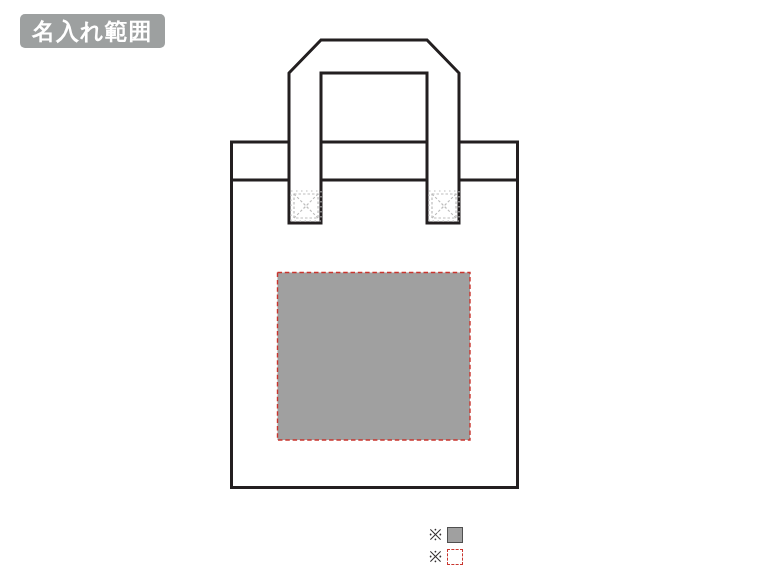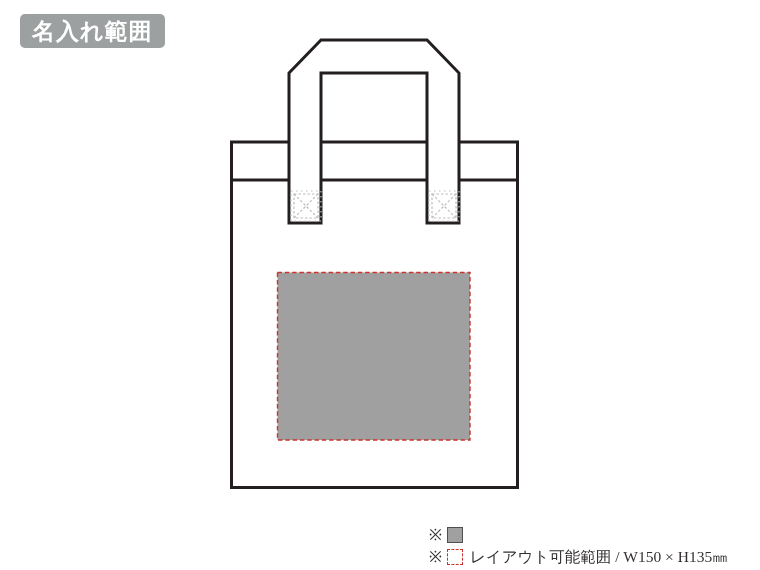--- a/index.html
+++ b/index.html
@@ -107,17 +107,16 @@
   </svg>
 
   <div class="legend">
     <div class="legend-row">
       <span class="legend-marker">※</span>
       <span class="swatch swatch-print"></span>
     </div>
     <div class="legend-row">
       <span class="legend-marker">※</span>
       <span class="swatch swatch-layout"></span>
-      <span>レイアウト可能範囲 / W150 × H135㎜</span>
     </div>
   </div>
 
 </div>
 
 </body></html>

